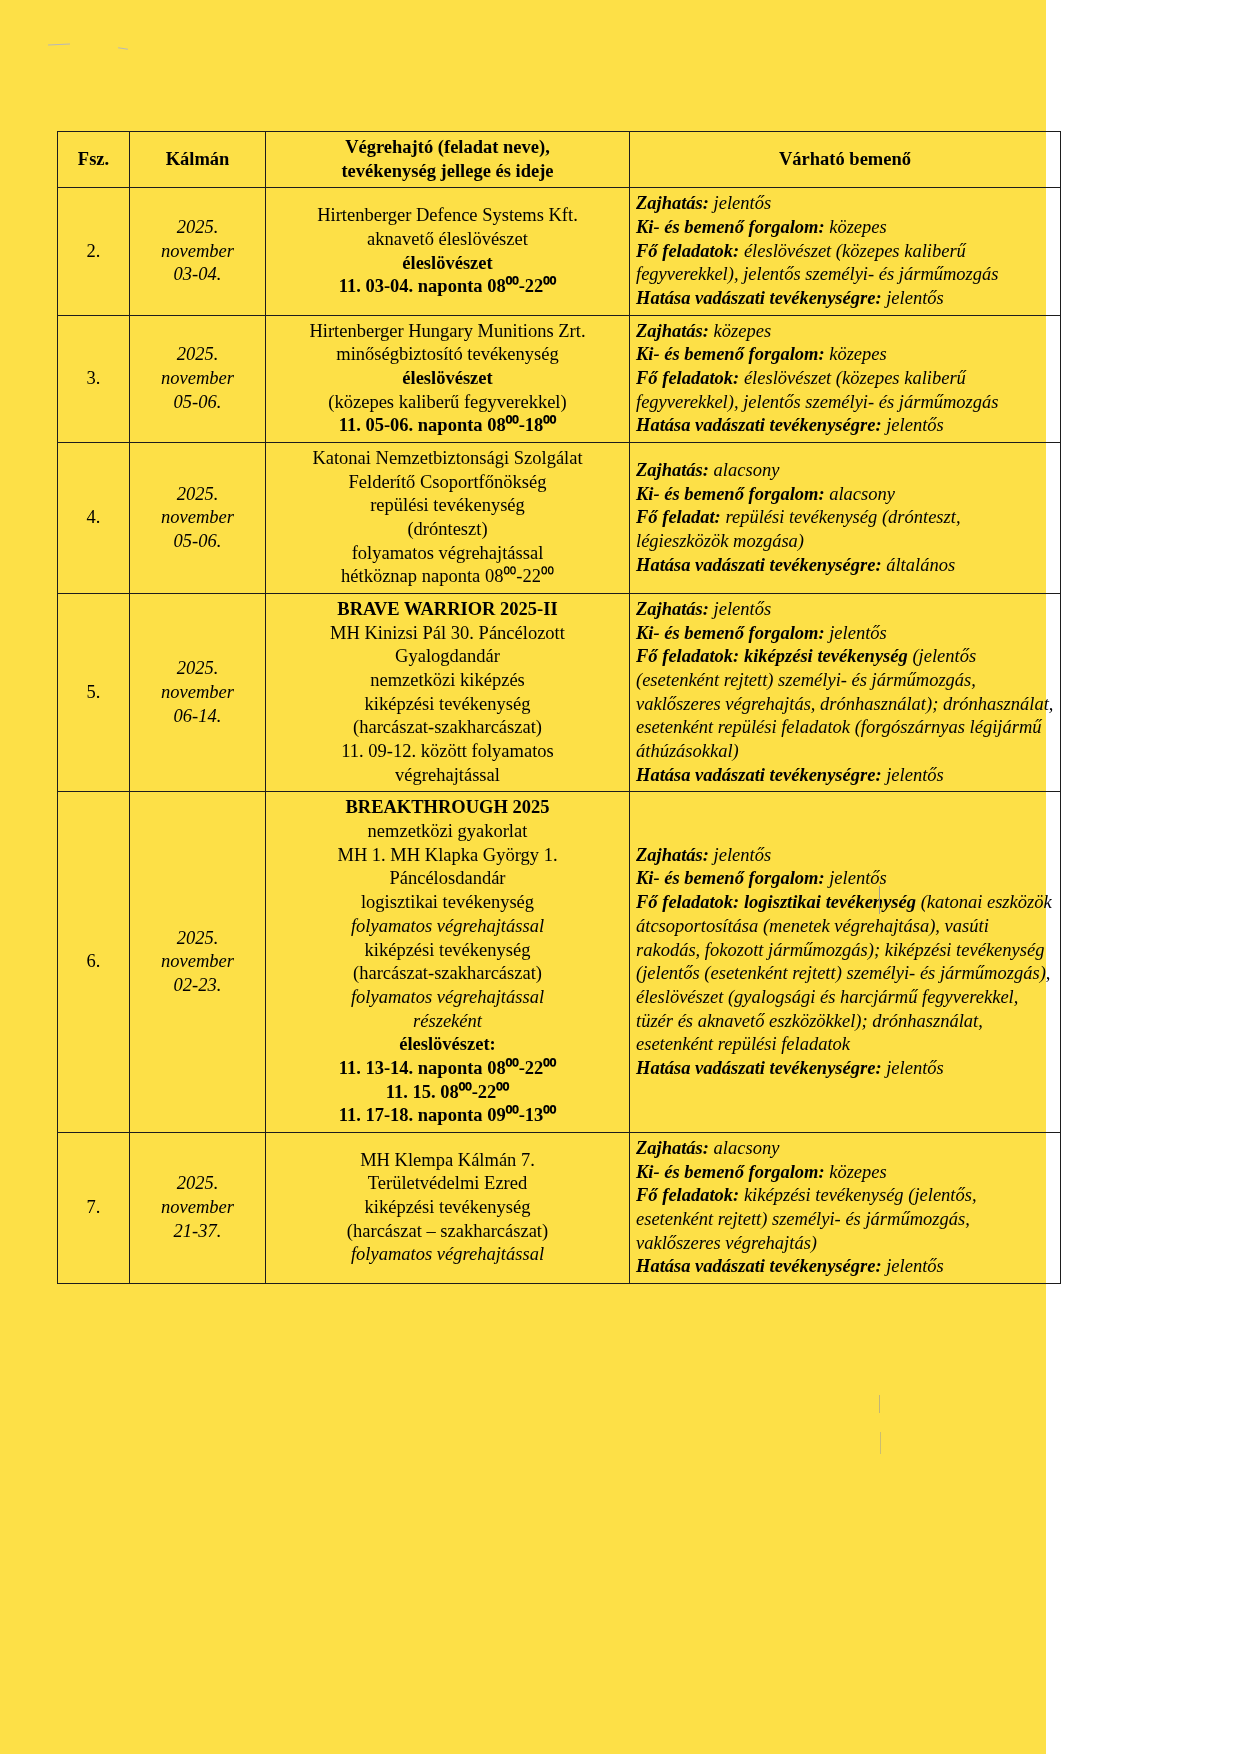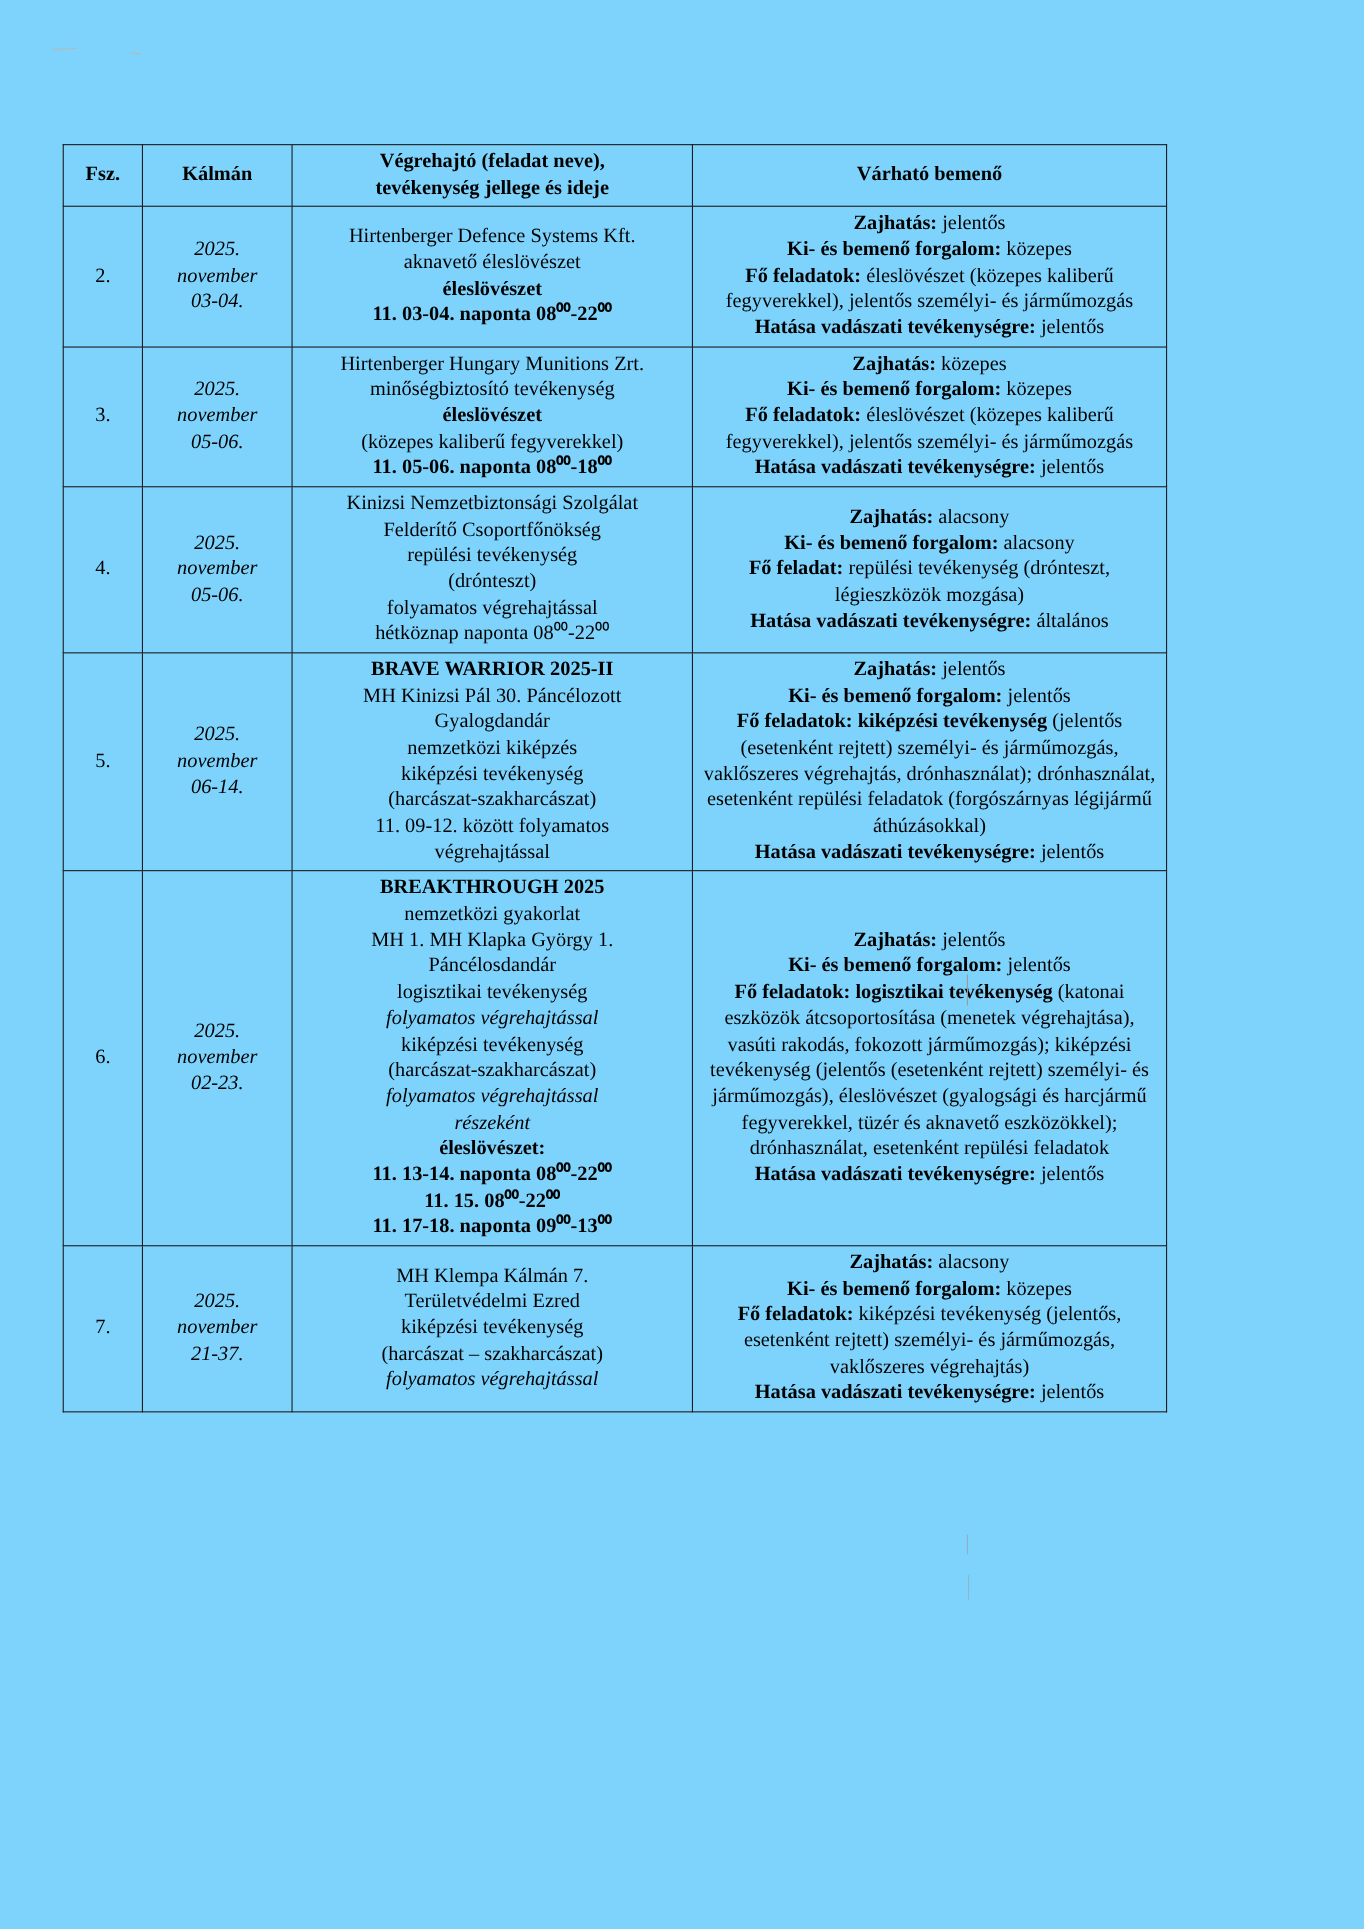--- a/index.html
+++ b/index.html
@@ -10,23 +10,23 @@
   body {
     width: 1240px;
     height: 1754px;
     position: relative;
     font-family: "Liberation Serif", serif;
     color: #000;
   }
   .page {
     position: absolute;
     left: 0; top: 0;
-    width: 1240px;
+    width: 1046px;
     height: 1754px;
-    background: #7dd3fc;
+    background: #fde047;
   }
   
   .scan-mark {
     position: absolute;
     background: #b8b8b8;
   }
   .scan-mark.m1 { left: 48px; top: 44px; width: 22px; height: 1px; transform: rotate(-3deg); }
   .scan-mark.m2 { left: 118px; top: 48px; width: 10px; height: 1px; transform: rotate(8deg); }
 
   .table-wrap {
@@ -67,23 +67,24 @@
     font-size: 19px;
     line-height: 1.32;
     font-style: italic;
   }
   td.vegre {
     text-align: center;
     font-size: 19px;
     line-height: 1.33;
   }
   td.hatas {
-    text-align: center;
+    text-align: left;
     font-size: 19px;
     line-height: 1.33;
+    font-style: italic;
   }
   .b { font-weight: bold; }
   .i { font-style: italic; }
   .line { display: block; }
   
   .artifact {
     position: absolute;
     width: 1px;
     background: #9a9a9a;
   }
@@ -160,21 +161,21 @@
             </td>
           </tr>
           <tr>
             <td class="fsz">4.</td>
             <td class="datum">
               <span class="line">2025.</span>
               <span class="line">november</span>
               <span class="line">05-06.</span>
             </td>
             <td class="vegre">
-              <span class="line ">Kinizsi Nemzetbiztonsági Szolgálat</span>
+              <span class="line ">Katonai Nemzetbiztonsági Szolgálat</span>
               <span class="line ">Felderítő Csoportfőnökség</span>
               <span class="line ">repülési tevékenység</span>
               <span class="line ">(drónteszt)</span>
               <span class="line ">folyamatos végrehajtással</span>
               <span class="line ">hétköznap naponta 08⁰⁰-22⁰⁰</span>
             </td>
             <td class="hatas">
               <div><span class="b">Zajhatás:</span><span> alacsony</span></div>
               <div><span class="b">Ki- és bemenő forgalom:</span><span> alacsony</span></div>
               <div><span class="b">Fő feladat:</span><span> repülési tevékenység (drónteszt, légieszközök mozgása)</span></div>

